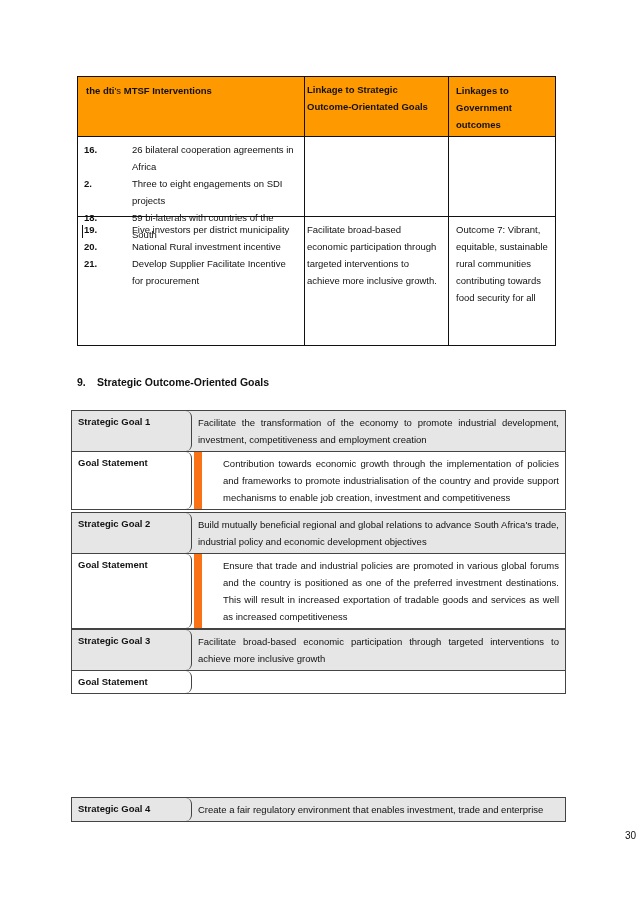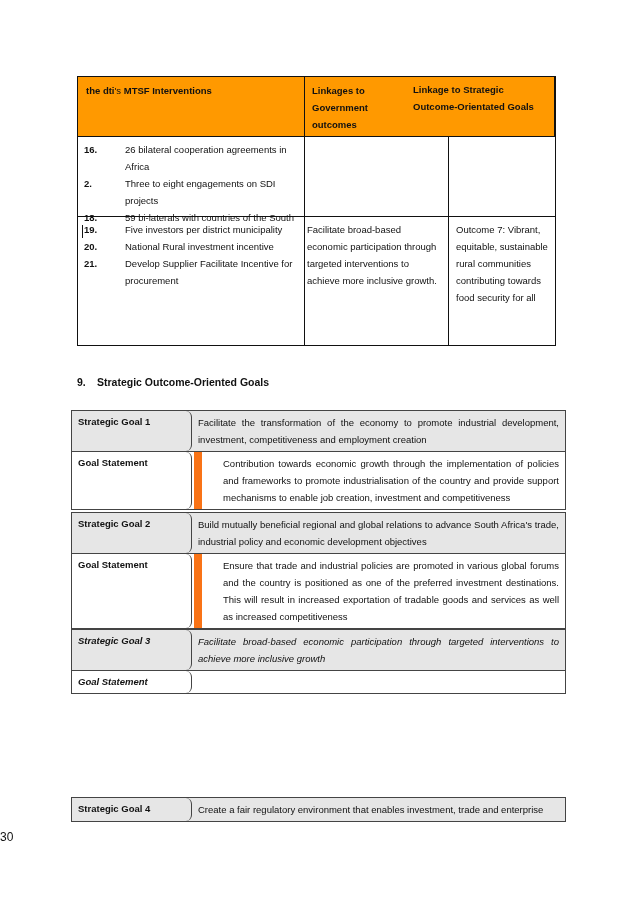--- a/index.html
+++ b/index.html
@@ -18,54 +18,54 @@
   .mtsf .c2 { width:144px; border-right:1.5px solid #111; padding-left:2px; }
   .mtsf .c3 { width:106px; padding-left:7px; }
   .mtsf .hdr .cell { font-weight:bold; padding-top:5px; }
   .mtsf .hdr .c1 { padding-left:8px; }
   .mtsf .hdr .c2 { padding-top:4px; }
   .b-dti { font-weight:bold; }
   .b-rest { font-weight:bold; }
   .light { font-weight:normal; }
   .r1 { height:79px; }
   .r2 { height:128px; }
-  .item { display:flex; }
+  .item { display:flex;gap:24px; }
   .item .num { width:24px; font-weight:bold; flex:none; }
-  .item .txt { flex:1;margin-left:17px; }
+  .item .txt { flex:1; }
   .cursor-bar { display:inline-block; width:1px; height:13px; background:#111;
                 position:absolute; left:82px; top:225px; }
 
   
   .section { position:absolute; left:77px; top:376px; font-weight:bold; font-size:10.5px; }
   .section .sn { display:inline-block; width:20px; }
 
   
   .goal { position:absolute; left:71px; width:495px; border:1px solid #444; box-sizing:border-box; }
   .goal .grow { display:flex; }
   .goal .grow + .grow { border-top:1.5px solid #444; }
   .goal .gl { width:120px; box-sizing:border-box; padding:3px 6px; font-weight:bold;
               border-right:1px solid #444; line-height:16px;border-radius:6px; }
   .goal .gr { flex:1; box-sizing:border-box; padding:3px 6px; line-height:17px; text-align:justify; }
   .goal .hdr-row { background:#E6E6E6; }
   .goal .stmt .gr { border-left:8px solid #f97316; margin-left:2px; padding-left:21px; }
 
-  .pageno { position:absolute; left:0; width:636px; top:830px; text-align:left; font-size:12px; }
+  .pageno { position:absolute; left:0; width:636px; top:830px; text-align:right; font-size:10px; }
 </style>
 </head>
 <body>
 
 <div class="page">
 
   <div class="mtsf">
     <div class="row hdr">
       <div class="cell c1">
         <span class="b-dti">the dti</span><span class="light">'s</span><span class="b-rest"> MTSF Interventions</span>
       </div>
+      <div class="cell c2">Linkage to Strategic Outcome-Orientated Goals</div>
       <div class="cell c3">Linkages to Government outcomes</div>
-      <div class="cell c2">Linkage to Strategic Outcome-Orientated Goals</div>
     </div>
 
     <div class="row r1">
       <div class="cell c1">
         <div class="item">
           <span class="num">16.</span>
           <span class="txt">26 bilateral cooperation agreements in Africa</span>
         </div>
         <div class="item">
           <span class="num">2.</span>
@@ -120,21 +120,21 @@
     <div class="grow hdr-row">
       <div class="gl">Strategic Goal 2</div>
       <div class="gr">Build mutually beneficial regional and global relations to advance South Africa's trade, industrial policy and economic development objectives</div>
     </div>
     <div class="grow stmt">
       <div class="gl">Goal Statement</div>
       <div class="gr">Ensure that trade and industrial policies are promoted in various global forums and the country is positioned as one of the preferred investment destinations. This will result in increased exportation of tradable goods and services as well as increased competitiveness</div>
     </div>
   </div>
 
-  <div class="goal" style="top:629px;font-style:italic;">
+  <div class="goal" style="top:629px;">
     <div class="grow hdr-row">
       <div class="gl">Strategic Goal 3</div>
       <div class="gr">Facilitate broad-based economic participation through targeted interventions to achieve more inclusive growth</div>
     </div>
     <div class="grow stmt">
       <div class="gl">Goal Statement</div>
     </div>
   </div>
 
   <div class="goal" style="top:797px;">

